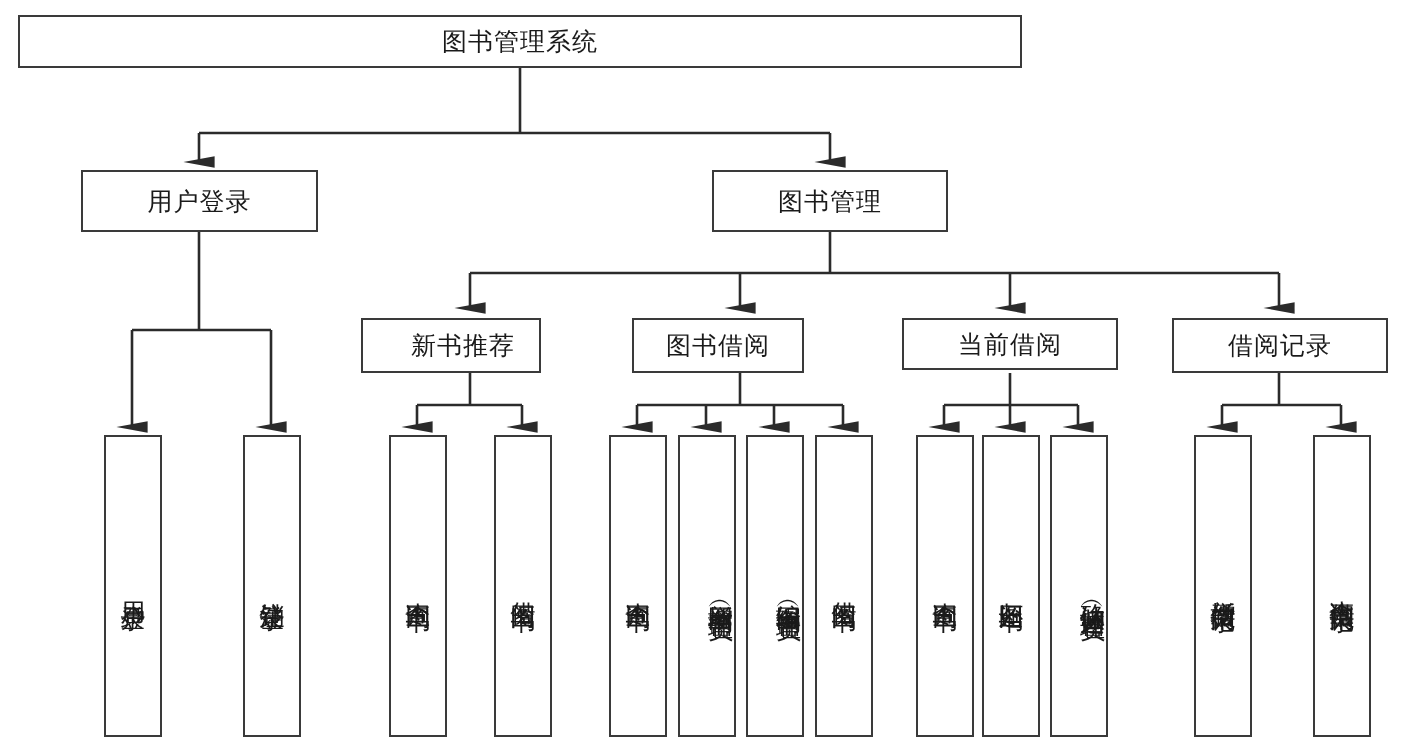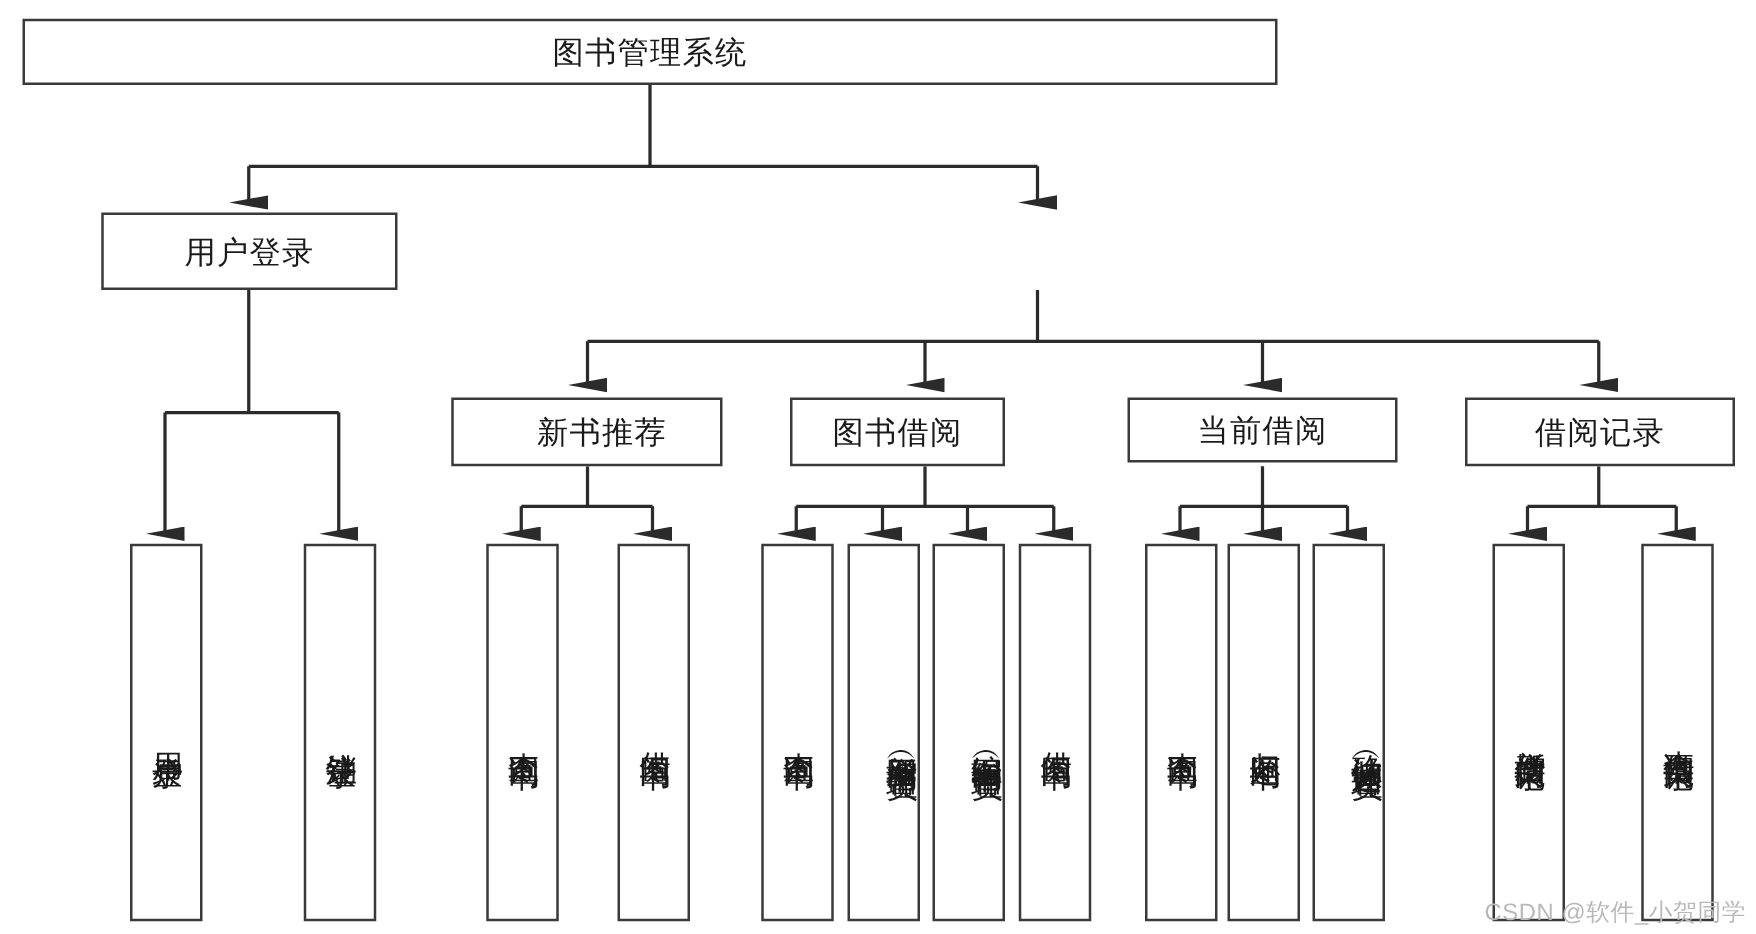--- a/index.html
+++ b/index.html
@@ -129,22 +129,25 @@
   </svg>
 
   <div class="node horiz" style="left:18px; top:15px; width:1004px; height:53px;">
     <span class="node-text">图书管理系统</span>
   </div>
 
   <div class="node horiz" style="left:81px; top:170px; width:237px; height:62px;">
     <span class="node-text">用户登录</span>
   </div>
 
-
-  <div class="node horiz" style="left:361px; top:318px; width:217px; height:55px;padding-left:24px;">
+  <div class="node horiz" style="left:712px; top:170px; width:236px; height:62px;">
+    <span class="node-text">图书管理</span>
+  </div>
+
+  <div class="node horiz" style="left:361px; top:318px; width:180px; height:55px;padding-left:24px;">
     <span class="node-text">新书推荐</span>
   </div>
 
   <div class="node horiz" style="left:632px; top:318px; width:172px; height:55px;">
     <span class="node-text">图书借阅</span>
   </div>
 
   <div class="node horiz" style="left:902px; top:318px; width:216px; height:52px;">
     <span class="node-text">当前借阅</span>
   </div>
@@ -198,15 +201,14 @@
   </div>
 
   <div class="node vert mid" style="left:1194px; top:435px; width:58px; height:302px;">
     <span class="node-text">新增借阅记录</span>
   </div>
 
   <div class="node vert mid" style="left:1313px; top:435px; width:58px; height:302px;">
     <span class="node-text">查询借阅记录</span>
   </div>
 
-  <div class="watermark">CSDN @软件_小贺同学</div>
 
 </div>
 
 </body></html>

